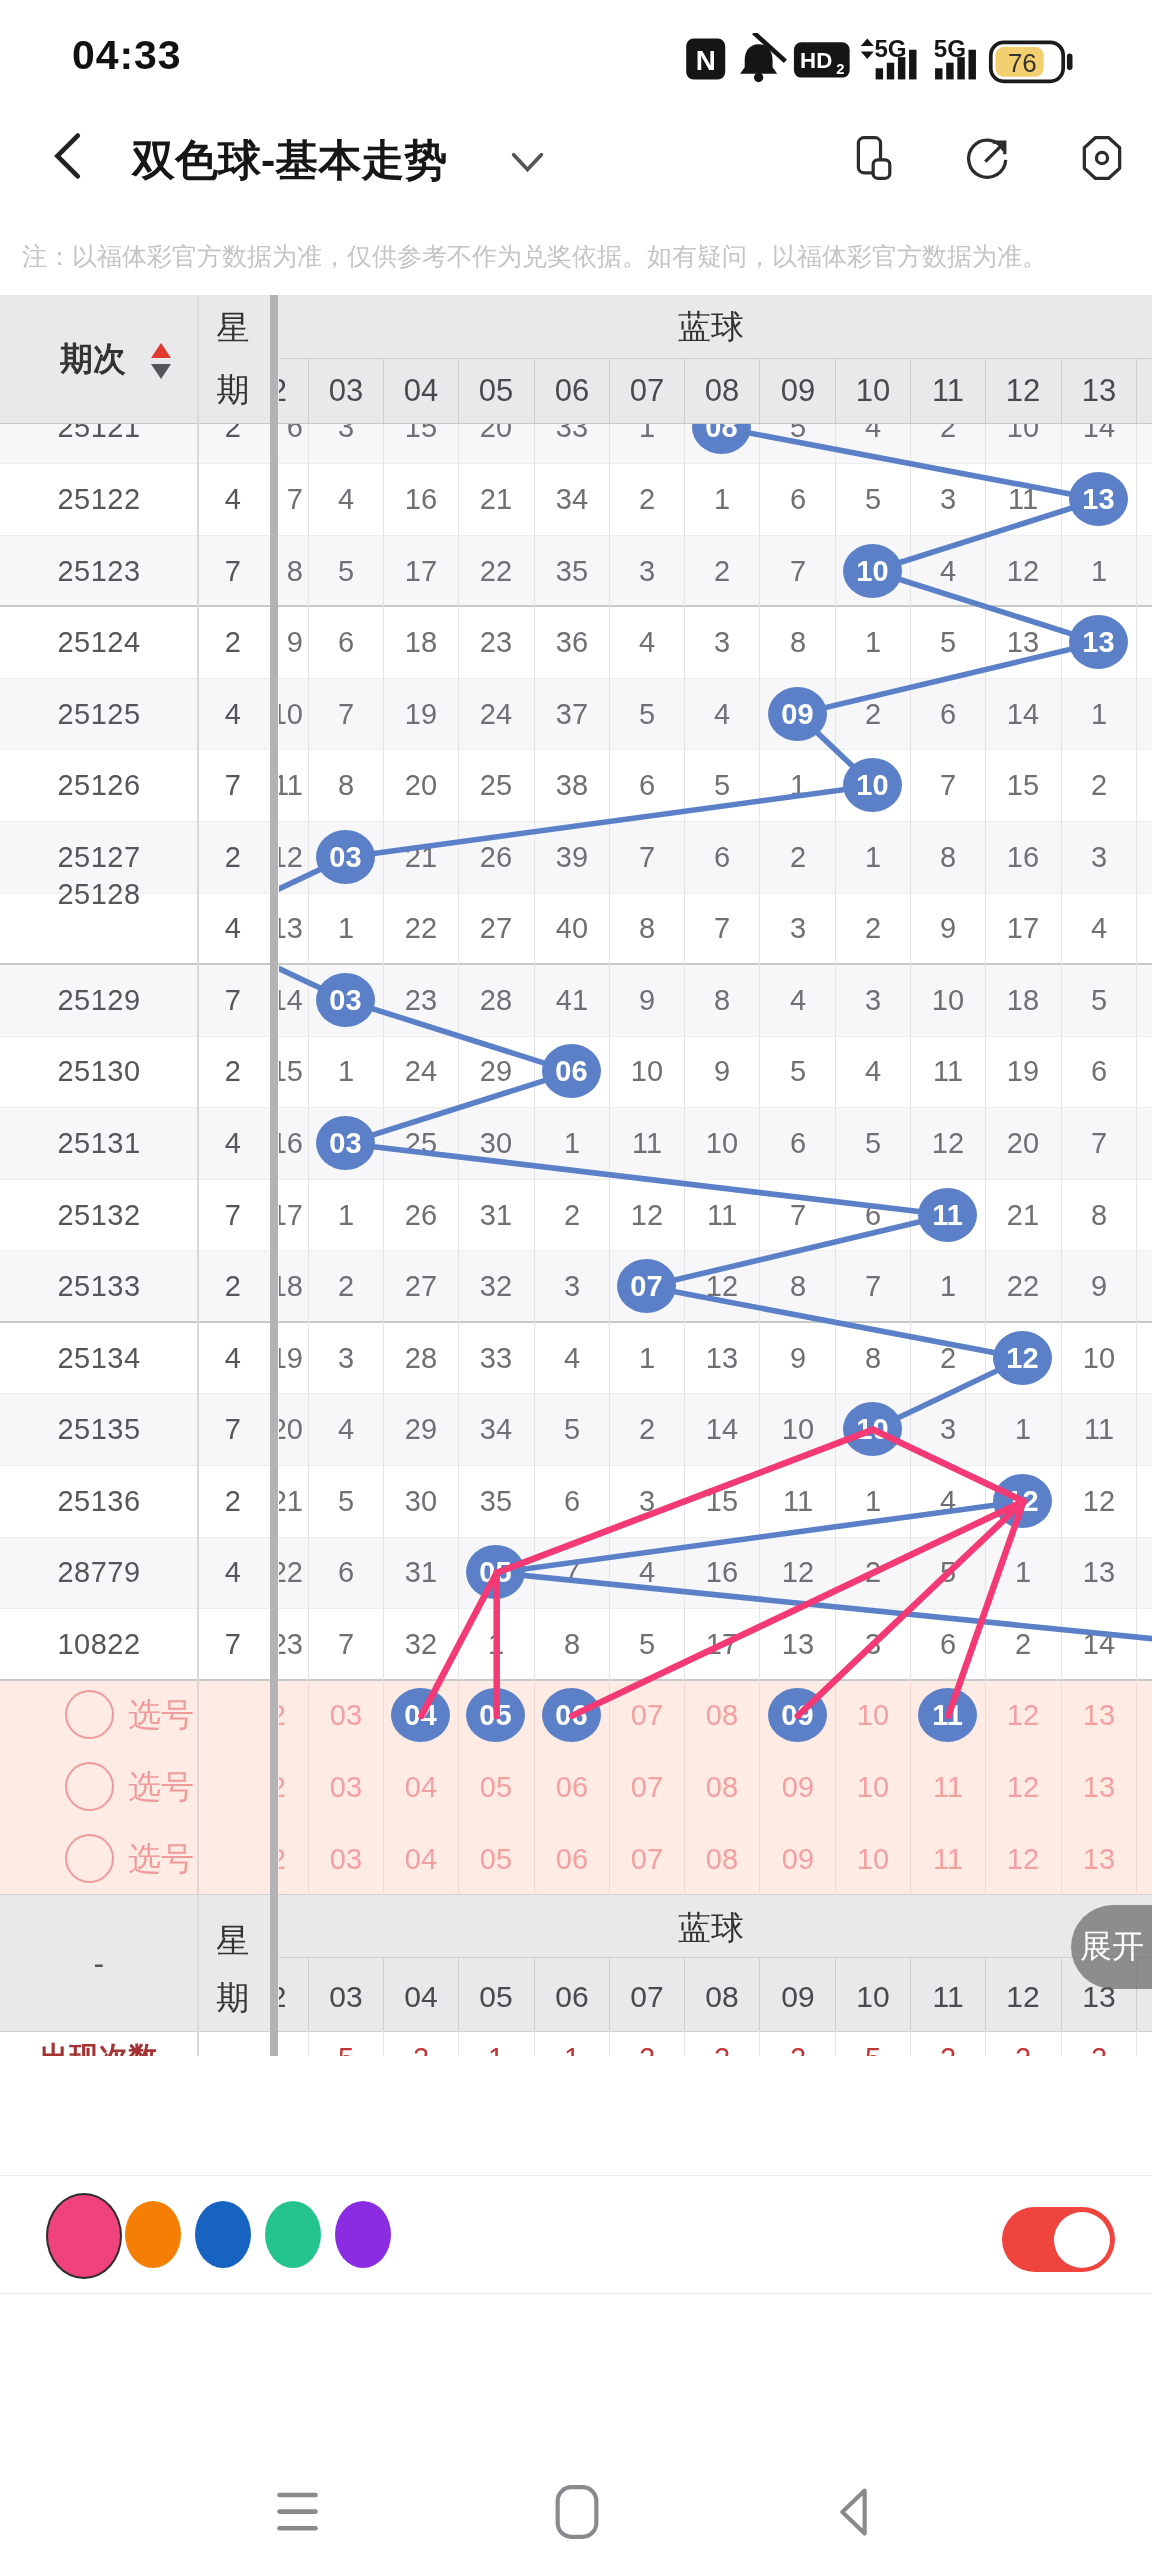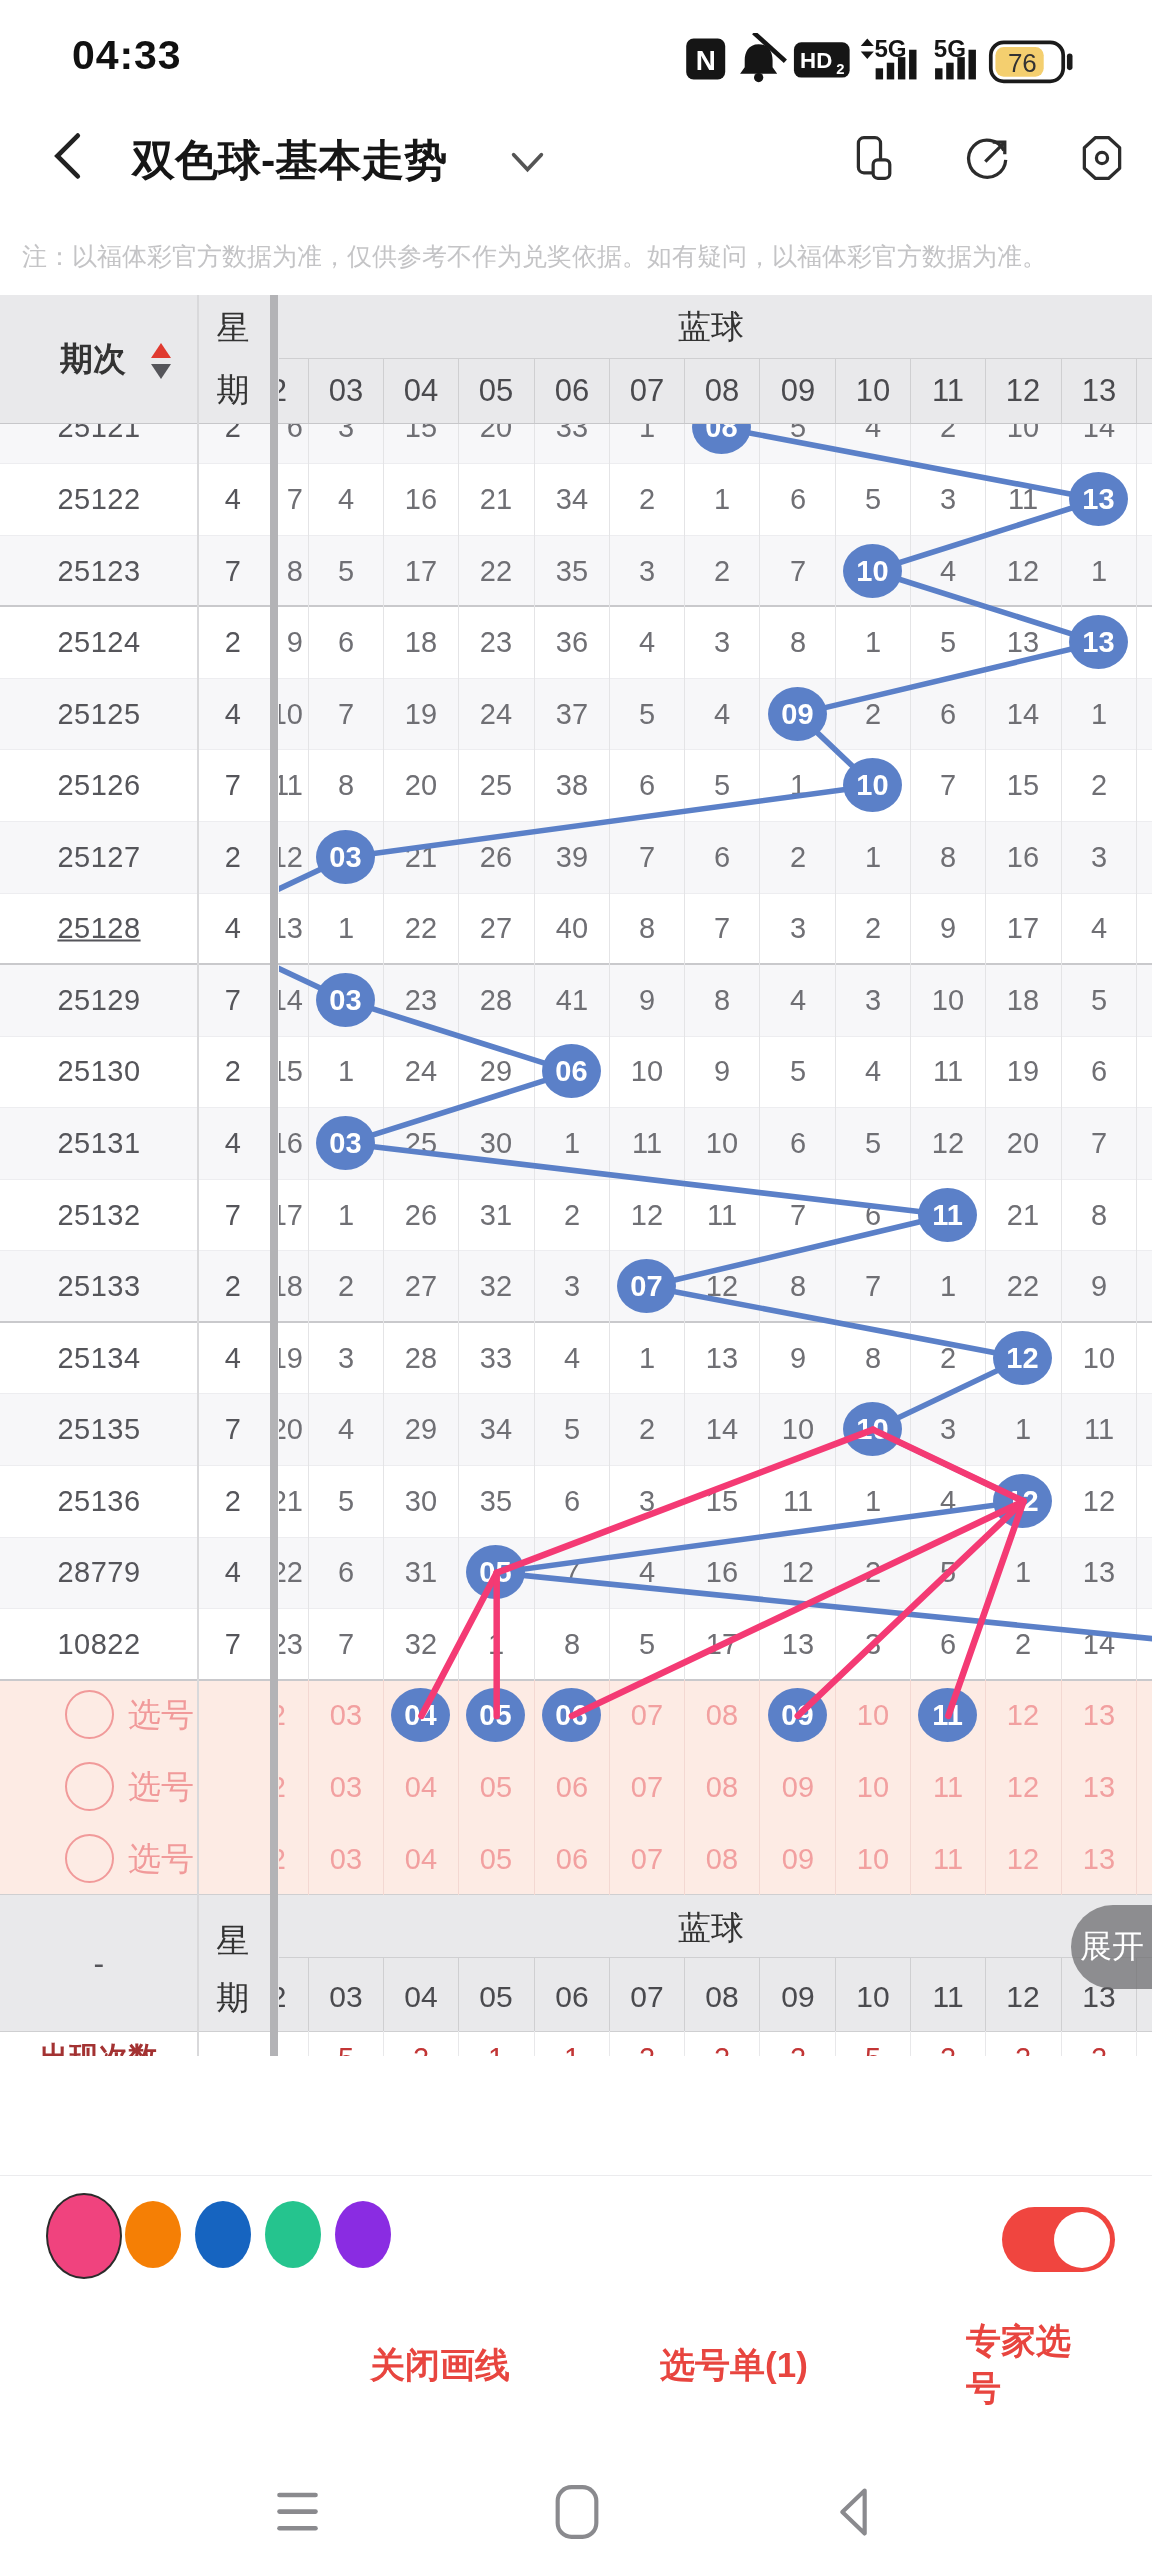--- a/index.html
+++ b/index.html
@@ -546,21 +546,21 @@
           <div class="period-txt" style="left: 99px; top: 276px;">25123</div>
           <div class="period-txt" style="left: 233px; top: 276px;">7</div>
           <div class="period-txt" style="left: 99px; top: 347px;">25124</div>
           <div class="period-txt" style="left: 233px; top: 347px;">2</div>
           <div class="period-txt" style="left: 99px; top: 419px;">25125</div>
           <div class="period-txt" style="left: 233px; top: 419px;">4</div>
           <div class="period-txt" style="left: 99px; top: 490px;">25126</div>
           <div class="period-txt" style="left: 233px; top: 490px;">7</div>
           <div class="period-txt" style="left: 99px; top: 562px;">25127</div>
           <div class="period-txt" style="left: 233px; top: 562px;">2</div>
-          <div class="period-txt" style="left: 99px; top: 633px; text-decoration: underline;">25128</div>
+          <div class="period-txt" style="left: 99px; top: 599px;">25128</div>
           <div class="period-txt" style="left: 233px; top: 633px;">4</div>
           <div class="period-txt" style="left: 99px; top: 705px;">25129</div>
           <div class="period-txt" style="left: 233px; top: 705px;">7</div>
           <div class="period-txt" style="left: 99px; top: 776px;">25130</div>
           <div class="period-txt" style="left: 233px; top: 776px;">2</div>
           <div class="period-txt" style="left: 99px; top: 848px;">25131</div>
           <div class="period-txt" style="left: 233px; top: 848px;">4</div>
           <div class="period-txt" style="left: 99px; top: 920px;">25132</div>
           <div class="period-txt" style="left: 233px; top: 920px;">7</div>
           <div class="period-txt" style="left: 99px; top: 991px;">25133</div>
@@ -623,28 +623,20 @@
         <div class="swatch" style="left: 335px; top: 2201px; position: fixed; width: 56px; height: 67px; background: rgb(138, 44, 226); border: none;"></div>
       </div>
     <div class="abs" id="snap-label" style="left:862px;top:2234px;transform:translate(0,-50%);position:fixed;"></div>
     <div class="abs" id="snap-toggle" style="left:1002px;top:32px;">
       <div id="snap-knob"></div>
     </div>
   </div>
 
   <div class="abs" style="left:0;top:2293px;width:1152px;height:0.9px;background:#ebebed;"></div>
 
-  <div class="abs" style="left:0;top:2293px;width:1152px;height:141px;background:#fff;">
-
-    <div class="action-red" style="left:440px;top:72px;">关闭画线</div>
-
-    <div class="action-red" style="left:734px;top:72px;">选号单(1)</div>
-
-    <div class="action-red" style="left:1028px;top:72px;">专家选号</div>
-  </div>
 
   <div class="abs" style="left:0;top:2453px;width:1152px;height:123px;background:#fff;">
     <div class="abs" style="left:275px;top:2489px;position:fixed;">
       <svg width="45" height="48" viewBox="0 0 48 52">
         <rect x="2" y="4" width="44" height="5" rx="2.5" fill="#8a8a8e"></rect>
         <rect x="2" y="22" width="44" height="5" rx="2.5" fill="#8a8a8e"></rect>
         <rect x="2" y="40" width="44" height="5" rx="2.5" fill="#8a8a8e"></rect>
       </svg>
     </div>
     <div class="abs" style="left:554px;top:2483px;position:fixed;">

